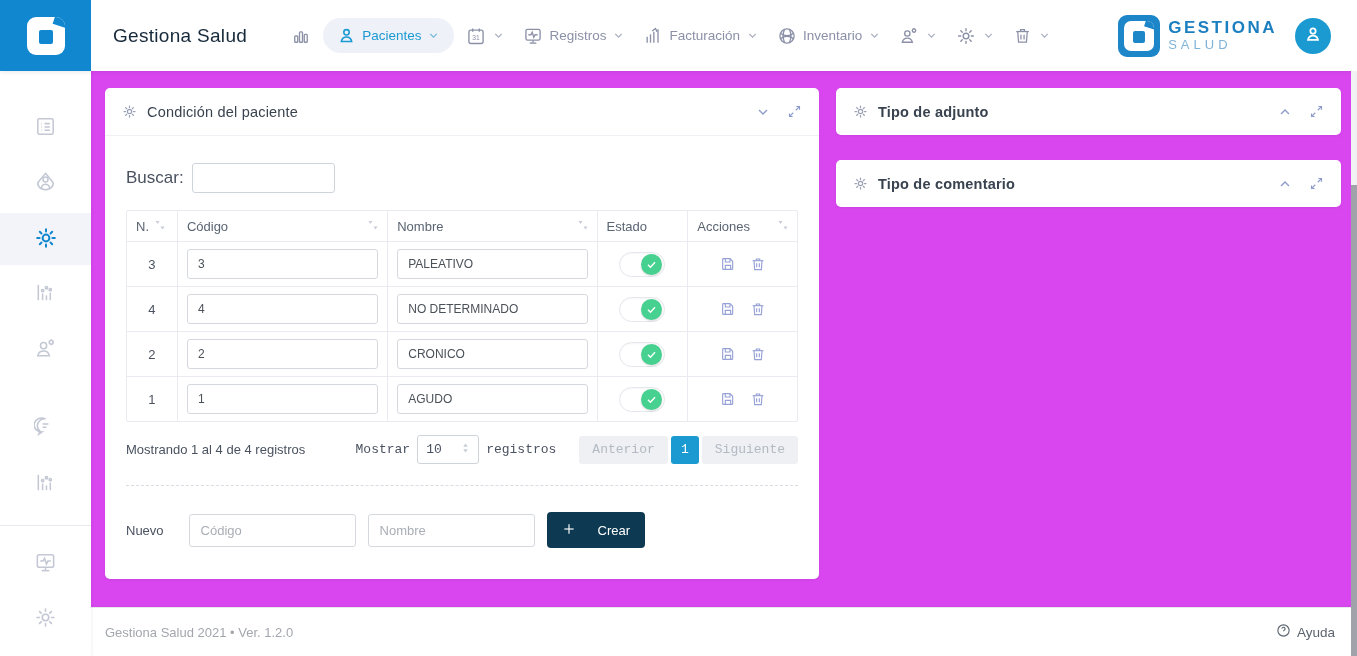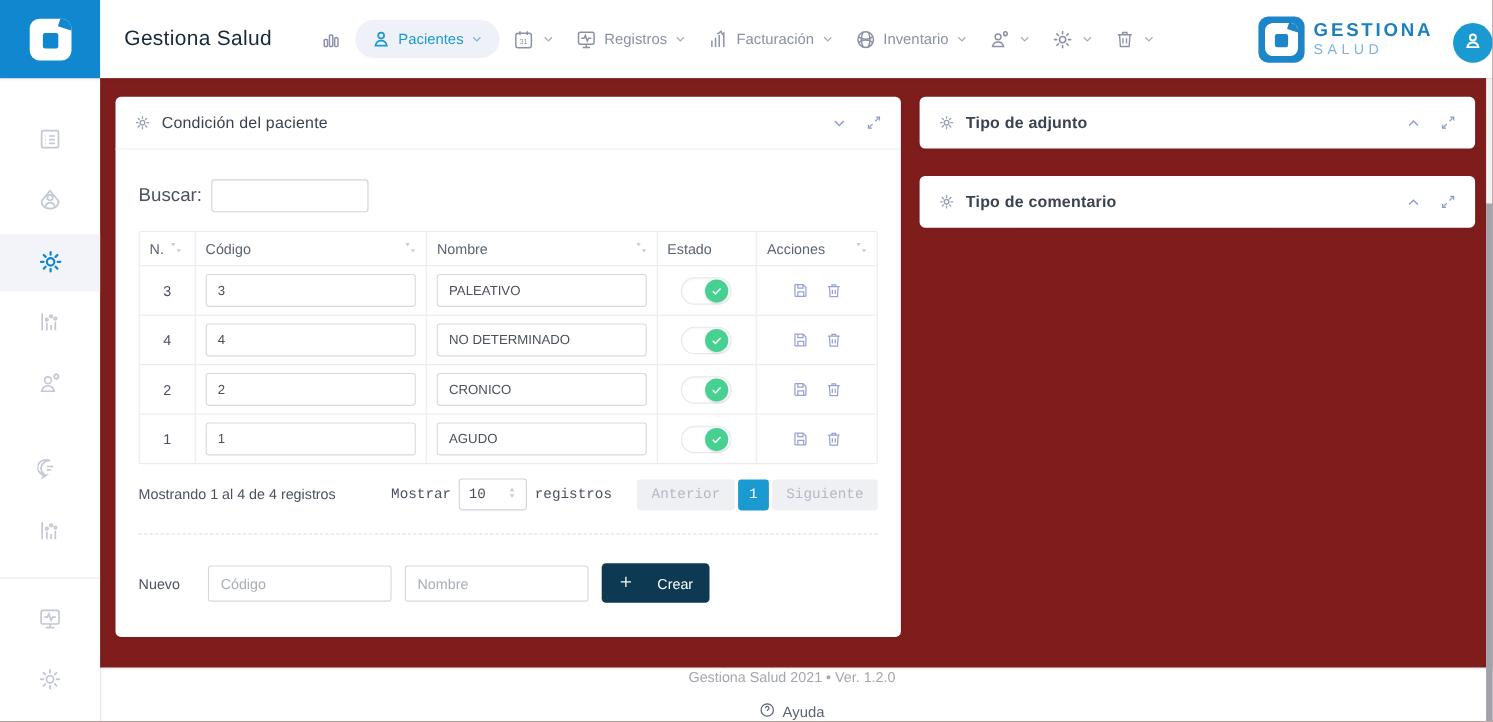--- a/index.html
+++ b/index.html
@@ -1,18 +1,18 @@
 <!DOCTYPE html>
 <html><head>
 <meta charset="utf-8">
 <style>
   * { margin:0; padding:0; box-sizing:border-box; }
   html,body { width:1357px; height:656px; }
   body { font-family:"Liberation Sans", sans-serif; background:#ebedf2; overflow:hidden; }
-  .screen { position:relative; width:1357px; height:656px; background:#7f1d1d; }
+  .screen { position:relative; width:1357px; height:656px; background:#d946ef; }
 
   
   .navbar { position:absolute; top:0; left:0; width:1357px; height:71px; background:#fff;
             box-shadow:0 1px 4px rgba(30,40,60,.10); z-index:30; display:flex; align-items:center; }
   .logo-square { width:91px; height:71px; background:#1187d0; display:flex; align-items:center; justify-content:center; flex:0 0 91px; cursor:pointer; }
   .gmark { position:relative; width:38px; height:38px; background:#fff; border-radius:9px; overflow:hidden; }
   .gmark .hole { position:absolute; left:12px; top:13px; width:14px; height:14px; background:#1187d0; border-radius:2px; }
   .gmark .notch { position:absolute; right:-8px; top:-8px; width:18px; height:18px; background:#1187d0; transform:rotate(18deg); }
   .brand-mark { width:42px; height:42px; background:#1c86c9; border-radius:9px; display:flex; align-items:center; justify-content:center; }
   .brand-mark .gm { position:relative; width:30px; height:30px; background:#fff; border-radius:7px; overflow:hidden; }
@@ -21,21 +21,21 @@
 
   .app-title { margin-left:22px; font-size:19px; color:#16293a; font-weight:500; letter-spacing:.3px; white-space:nowrap; }
   .nav-menu { display:flex; align-items:center; margin-left:38px; gap:6px; color:#8b90a7; }
   .nav-btn { display:flex; align-items:center; gap:6px; background:none; border:none; color:#8b90a7;
              font-family:inherit; font-size:13.5px; padding:7px 6px; cursor:pointer; white-space:nowrap; }
   .nav-btn svg { display:block; }
   .nav-pill { background:#eef1f8; border-radius:18px; padding:8px 14px; color:#1b9ad2; }
   .chev { color:#a6aabc; }
   .nav-pill .chev { color:#6fb6da; }
 
-  .navbar-right { margin-left:auto; display:flex; align-items:flex-end; gap:18px; }
+  .navbar-right { margin-left:auto; display:flex; align-items:center; gap:18px; padding-right:26px; }
   .brand { display:flex; align-items:center; gap:8px; }
   .brand-name { font-size:17px; font-weight:bold; color:#1c7fc0; letter-spacing:2.5px; line-height:1.05; }
   .brand-sub { font-size:13px; font-weight:normal; color:#7fb3d8; letter-spacing:4px; }
   .avatar { width:36px; height:36px; border-radius:50%; background:#1b9ad2; border:none; display:flex; align-items:center; justify-content:center; cursor:pointer; }
 
   
   .sidebar { position:absolute; top:71px; left:0; width:91px; height:585px; background:#fff;
              box-shadow:1px 0 3px rgba(30,40,60,.06); z-index:20; }
   .side-item { position:absolute; left:0; width:91px; height:52px; display:flex; align-items:center; justify-content:center;
                color:#c3c8d4; cursor:pointer; background:none; border:none; }
@@ -102,21 +102,21 @@
   .nuevo-row { margin-top:26px; display:flex; align-items:center; gap:12px; }
   .nuevo-row label { font-size:13px; color:#4a5260; margin-right:13px; }
   .new-input { width:167px; height:33px; border:1px solid #d5d9de; border-radius:3px; padding:0 11px; font-family:inherit; font-size:13px; color:#444; }
   .new-input::placeholder { color:#a9aeb6; }
   .crear-btn { height:36px; padding:0 15px; background:#0d3a52; color:#fff; border:none; border-radius:4px;
                font-family:inherit; font-size:13px; display:flex; align-items:center; gap:22px; cursor:pointer; }
 
   
   .footer { position:absolute; left:91px; top:607px; width:1266px; height:49px; background:#fff;
             border-top:1px solid #e6e8ec; box-shadow:0 -1px 3px rgba(30,40,60,.05);
-            display:flex; align-items:center; justify-content:space-between; padding:0 22px 0 14px; z-index:10;flex-direction:column; }
+            display:flex; align-items:center; justify-content:space-between; padding:0 22px 0 14px; z-index:10; }
   .footer-left { font-size:13px; color:#a3a7ad; }
   .footer-help { display:flex; align-items:center; gap:6px; font-size:13.5px; color:#5c6570; cursor:pointer; }
 
   
   .scrollbar { position:absolute; right:0; top:71px; width:6px; height:585px; background:#f1f2f4; z-index:40; }
   .scroll-thumb { position:absolute; top:114px; left:0; width:6px; height:471px; background:#a0a4aa; }
 </style>
 </head>
 <body>
 

